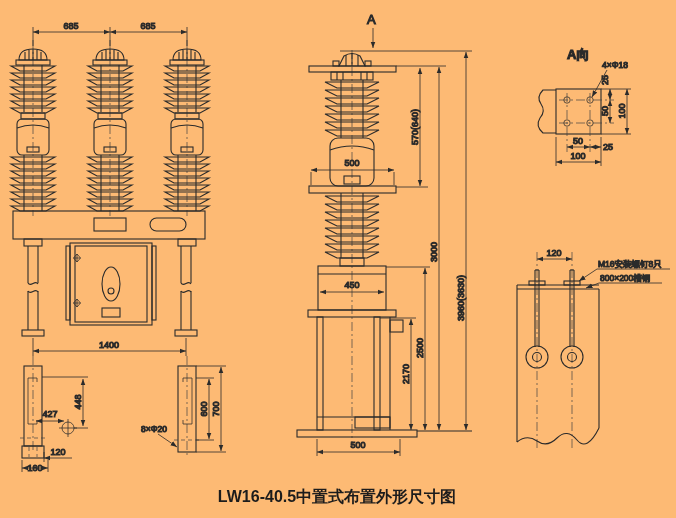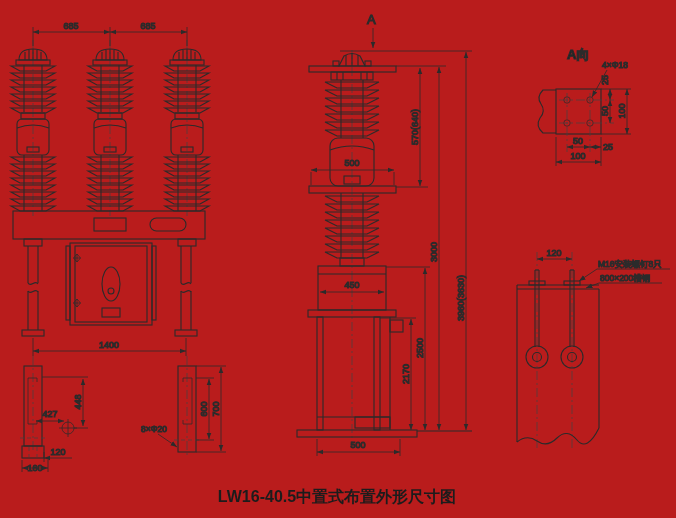--- a/index.html
+++ b/index.html
@@ -1,16 +1,16 @@
 <!DOCTYPE html>
 <html><head>
 <meta charset="utf-8">
 <style>
   html,body{margin:0;padding:0;background:#ffffff;}
-  .stage{width:676px;height:518px;position:relative;background:#b91c1c;overflow:hidden;
+  .stage{width:676px;height:518px;position:relative;background:#fdba74;overflow:hidden;
          font-family:"Liberation Sans", sans-serif;}
   svg{display:block;}
   .geo{stroke:#2b2b2b;stroke-width:1.1;fill:none;stroke-linejoin:miter;stroke-linecap:butt;}
   .thin{stroke:#2b2b2b;stroke-width:0.75;fill:none;}
   .dim{stroke:#2b2b2b;stroke-width:0.8;fill:none;}
   .cl{stroke:#444;stroke-width:0.7;fill:none;stroke-dasharray:9 3 2 3;}
   .dash{stroke:#444;stroke-width:0.7;fill:none;stroke-dasharray:4 3;}
   text{fill:#1c1c1c;font-family:"Liberation Sans", sans-serif;font-size:9px;}
   .lbl{font-size:9px;}
   .note{font-size:8.5px;}

